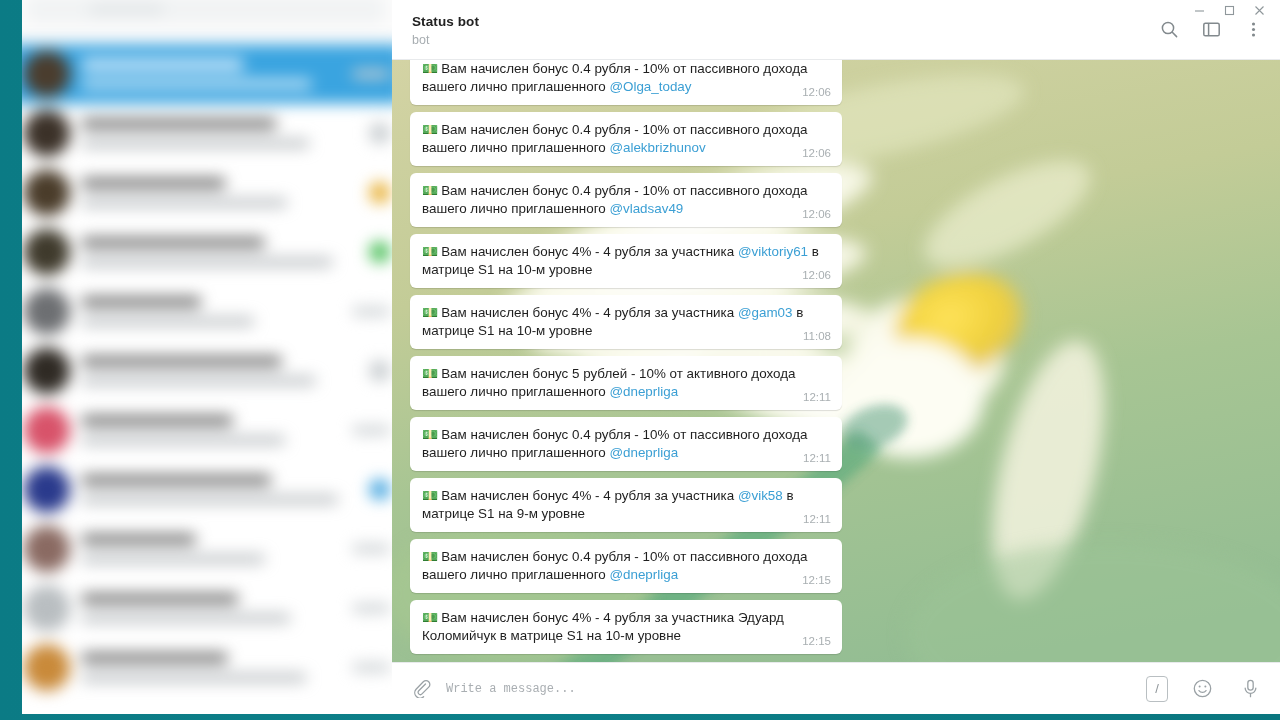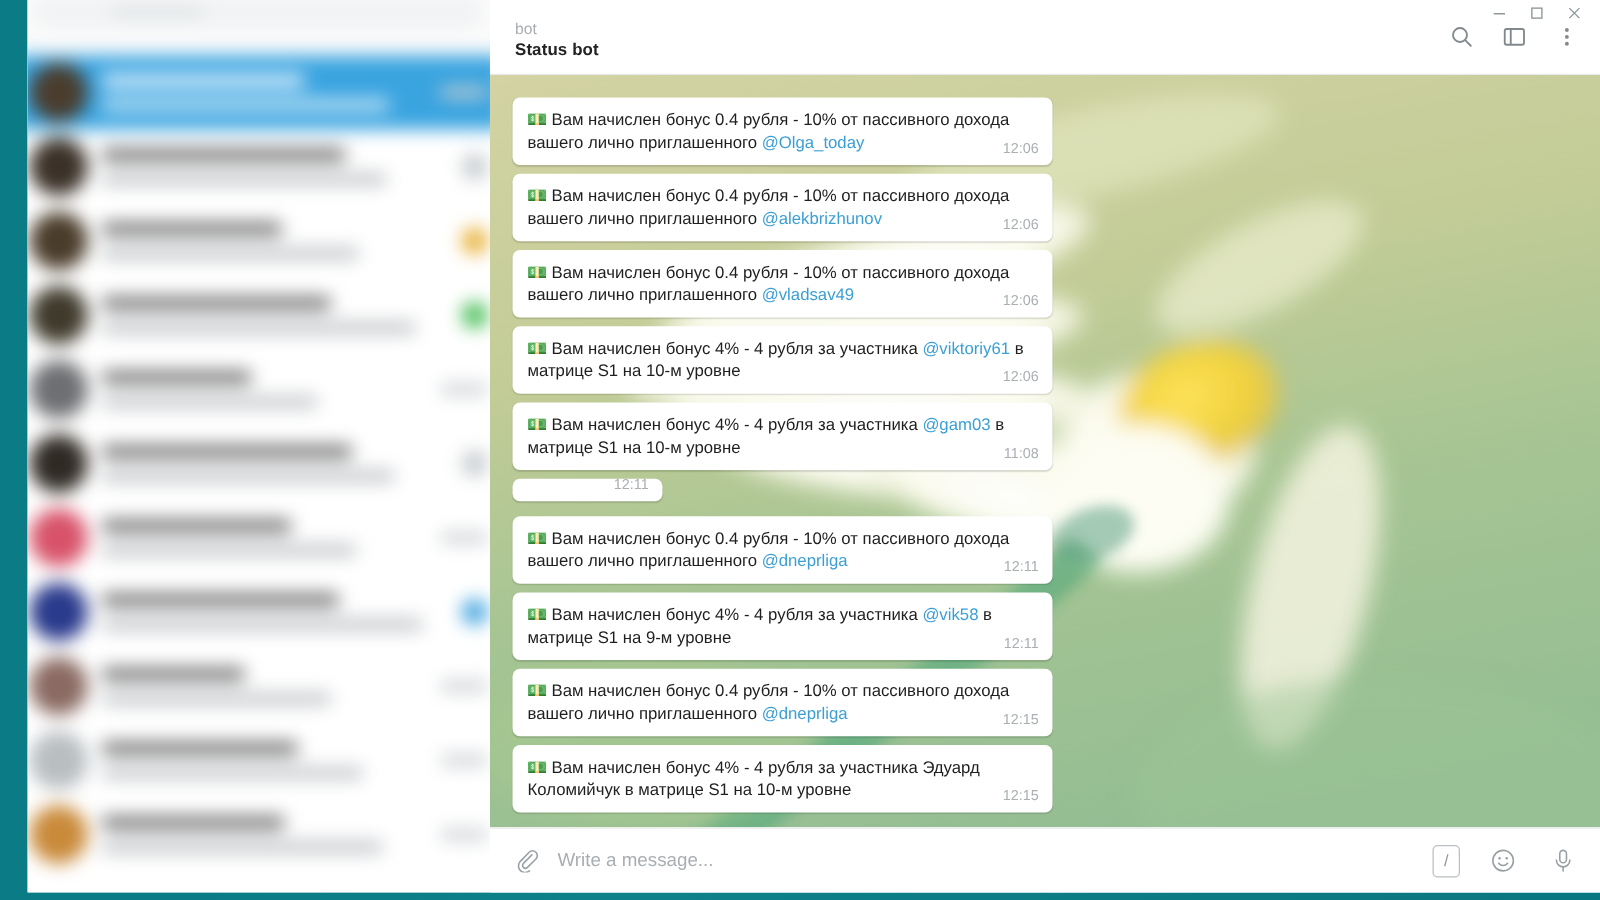--- a/index.html
+++ b/index.html
@@ -90,21 +90,21 @@
   #chat-sub { font-size: 12.5px; color: #a7adb1; line-height: 16px; margin-top: 2px;}
   .hdr-icons { display: flex; align-items: center; gap: 16px; color: #82898d; }
   .hdr-btn { width: 26px; height: 26px; display:flex; align-items:center; justify-content:center; }
 
   
   #msg-area { position: relative; flex: 1; min-height: 0; overflow: hidden; }
   #wallpaper { position: absolute; inset: 0; overflow: hidden; background: #cfcf9e; }
 
   #msg-scroll {
     position: absolute; inset: 0; padding: 6px 0 8px 0;
-    display: flex; flex-direction: column; justify-content: center;
+    display: flex; flex-direction: column; justify-content: flex-end;
   }
   .msg-row { padding: 0 0 0 18px; margin-top: 7px; }
   .bubble {
     position: relative; display: inline-block;
     max-width: 432px; min-width: 120px;
     background: #ffffff; border-radius: 6px;
     padding: 9px 12px 9px 12px;
     box-shadow: 0 1px 1px rgba(0,0,0,.13);
     font-size: 13.4px; line-height: 18px; color: #1f1f1f;
   }
@@ -119,21 +119,21 @@
   
   #composer {
     height: 52px; flex: 0 0 52px; background: #fff;
     border-top: 1px solid #e8eaec;
     display: flex; align-items: center; padding: 0 16px 0 14px;
     position: relative; z-index: 20;
   }
   #attach { width: 30px; height: 30px; display:flex; align-items:center; justify-content:center; color:#9aa1a5;}
   #msg-input {
     flex: 1; border: none; outline: none; background: transparent;
-    font-family: Liberation Sans, sans-serif; font-size: 15px;
+    font-family: Liberation Mono, monospace; font-size: 12px;
     color: #000000; padding-left: 10px;
   }
   #msg-input::placeholder { color: #a9aeb2; }
   .comp-icons { display: flex; align-items: center; gap: 20px; color:#9aa1a5;}
   .comp-btn { width: 28px; height: 28px; display:flex; align-items:center; justify-content:center;}
   #slash-btn {
     width: 22px; height: 26px; border: 1.4px solid #b9bfc2; border-radius: 4px;
     display: flex; align-items: center; justify-content: center;
     font-size: 13px; color: #8e9599;
   }
@@ -260,22 +260,22 @@
               <div class="sb-meta"></div>
             </div>
           </div>
       </div>
     </div>
 
     <div id="right">
 
       <div id="chat-header">
         <div id="chat-title-wrap">
+          <div id="chat-title">Status bot</div>
           <div id="chat-sub">bot</div>
-          <div id="chat-title">Status bot</div>
         </div>
         <div class="hdr-icons">
           <div class="hdr-btn">
             <svg width="19" height="19" viewBox="0 0 19 19">
                 <circle cx="8" cy="8" r="5.6" stroke="#82898d" stroke-width="1.5" fill="none"></circle>
                 <path d="M12.3 12.3l4.3 4.3" stroke="#82898d" stroke-width="1.5" fill="none" stroke-linecap="round"></path>
               </svg>
           </div>
           <div class="hdr-btn">
             <svg width="19" height="19" viewBox="0 0 19 19">
@@ -344,21 +344,21 @@
             </g>
           </svg>
         </div>
 
         <div id="msg-scroll">
             <div class="msg-row"><div class="bubble"><span class="etxt"><span class="emoji">💵</span>Вам начислен бонус 0.4 рубля - 10% от пассивного дохода вашего лично приглашенного <span class="mention">@Olga_today</span></span><span class="time">12:06</span></div></div>
             <div class="msg-row"><div class="bubble"><span class="etxt"><span class="emoji">💵</span>Вам начислен бонус 0.4 рубля - 10% от пассивного дохода вашего лично приглашенного <span class="mention">@alekbrizhunov</span></span><span class="time">12:06</span></div></div>
             <div class="msg-row"><div class="bubble"><span class="etxt"><span class="emoji">💵</span>Вам начислен бонус 0.4 рубля - 10% от пассивного дохода вашего лично приглашенного <span class="mention">@vladsav49</span></span><span class="time">12:06</span></div></div>
             <div class="msg-row"><div class="bubble"><span class="etxt"><span class="emoji">💵</span>Вам начислен бонус 4% - 4 рубля за участника <span class="mention">@viktoriy61</span> в матрице S1 на 10-м уровне</span><span class="time">12:06</span></div></div>
             <div class="msg-row"><div class="bubble"><span class="etxt"><span class="emoji">💵</span>Вам начислен бонус 4% - 4 рубля за участника <span class="mention">@gam03</span> в матрице S1 на 10-м уровне</span><span class="time">11:08</span></div></div>
-            <div class="msg-row"><div class="bubble"><span class="time">12:11</span></div></div>
+            <div class="msg-row"><div class="bubble"><span class="etxt"><span class="emoji">💵</span>Вам начислен бонус 5 рублей - 10% от активного дохода вашего лично приглашенного <span class="mention">@dneprliga</span></span><span class="time">12:11</span></div></div>
             <div class="msg-row"><div class="bubble"><span class="etxt"><span class="emoji">💵</span>Вам начислен бонус 0.4 рубля - 10% от пассивного дохода вашего лично приглашенного <span class="mention">@dneprliga</span></span><span class="time">12:11</span></div></div>
             <div class="msg-row"><div class="bubble"><span class="etxt"><span class="emoji">💵</span>Вам начислен бонус 4% - 4 рубля за участника <span class="mention">@vik58</span> в матрице S1 на 9-м уровне</span><span class="time">12:11</span></div></div>
             <div class="msg-row"><div class="bubble"><span class="etxt"><span class="emoji">💵</span>Вам начислен бонус 0.4 рубля - 10% от пассивного дохода вашего лично приглашенного <span class="mention">@dneprliga</span></span><span class="time">12:15</span></div></div>
             <div class="msg-row"><div class="bubble"><span class="etxt"><span class="emoji">💵</span>Вам начислен бонус 4% - 4 рубля за участника Эдуард Коломийчук в матрице S1 на 10-м уровне</span><span class="time">12:15</span></div></div>
           </div>
       </div>
 
       <div id="composer">
         <div id="attach">
           <svg width="19" height="19" viewBox="0 0 20 20">

